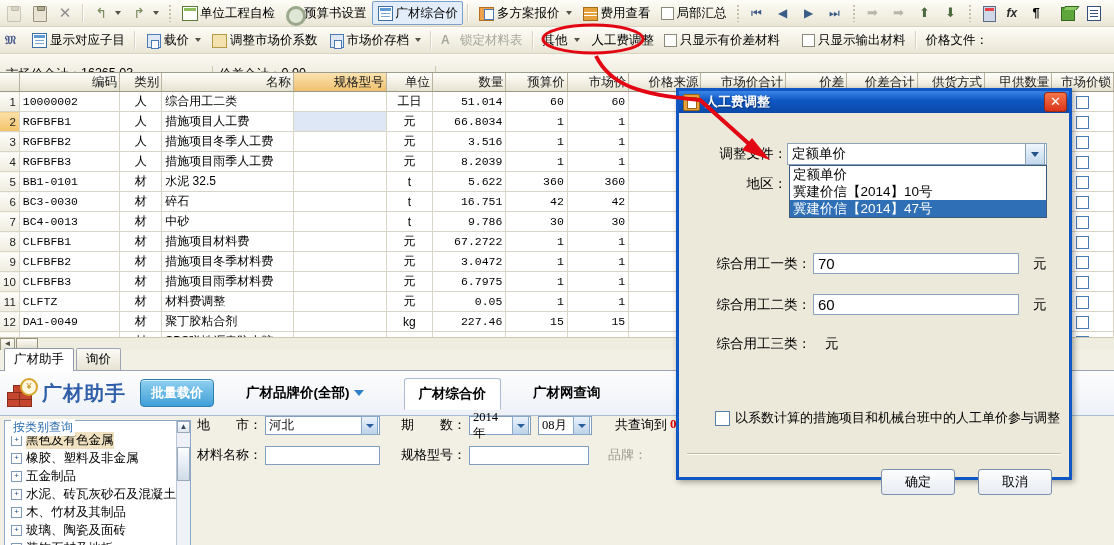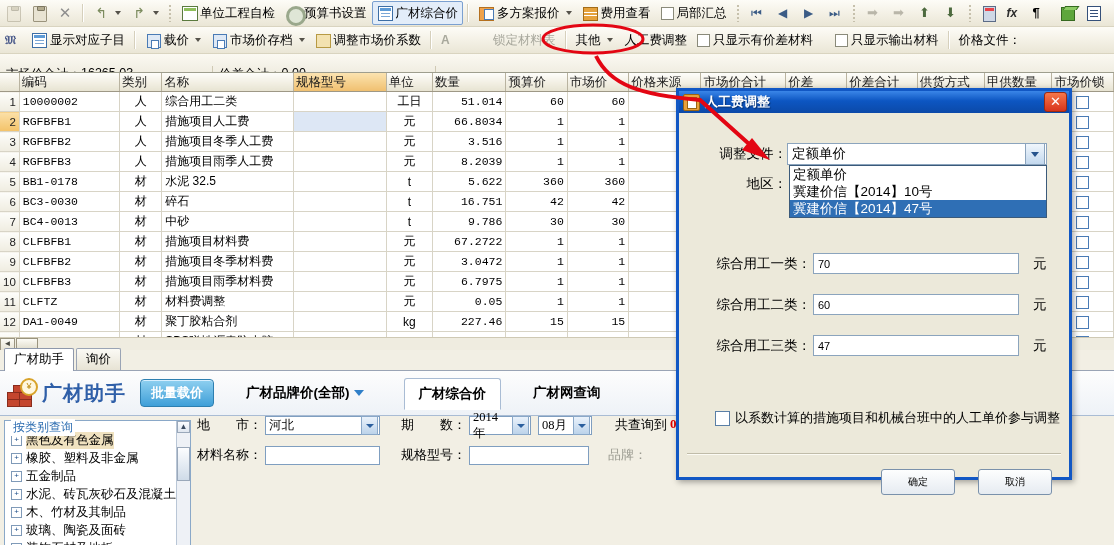--- a/index.html
+++ b/index.html
@@ -10,21 +10,21 @@
   }
   
   .toolbar{
     height:26px;display:flex;align-items:center;
     background:linear-gradient(to bottom,#fdfcf7 0%,#f4f1e6 50%,#eae6d6 100%);
     border-bottom:1px solid #d9d4c0;position:relative;
   }
   .toolbar.row2{height:26px;}
   .tb-item{display:flex;align-items:center;gap:3px;padding:1px 5px;height:22px;white-space:nowrap;cursor:default;}
   .tb-label{font-size:12.5px;line-height:14px;}
-  .tb-label.disabled{color:#a7a79c;margin-left:33px;}
+  .tb-label.disabled{color:#a7a79c;}
   .sep{width:1px;height:18px;background:#d6d0bc;margin:0 4px;border-right:1px solid #fff;}
   .dotsep{width:2px;height:18px;margin:0 5px;
     background-image:radial-gradient(#c6c0ac 40%,transparent 41%);
     background-size:2px 4px;background-repeat:repeat-y;}
   .ico{width:16px;height:16px;display:inline-block;position:relative;flex:none;}
   .caret{width:0;height:0;border-left:3.5px solid transparent;border-right:3.5px solid transparent;border-top:4px solid #55524a;margin-left:3px;}
   .boxed{border:1px solid #7ba0d0;background:#e3edf9;border-radius:2px;padding:0 4px;height:22px;}
   .chk-sq{width:11px;height:11px;border:1px solid #8a8a7a;background:#fff;display:inline-block;flex:none;}
 
   
@@ -65,21 +65,21 @@
     border-bottom:1px solid #cfc9b4;font-size:12.5px;}
   .sumcell{padding:0 6px;height:20px;display:flex;align-items:flex-start;border-right:1px solid #cfc9b4;margin-top:23px;}
 
   
   .gridwrap{position:absolute;left:0;top:72px;width:1114px;height:272px;background:#fff;
     border-top:1px solid #9e9e8e;box-sizing:border-box;overflow:hidden;}
   table.grid{border-collapse:collapse;table-layout:fixed;font-size:12px;}
   table.grid th{
     background:linear-gradient(to bottom,#fdfdfa 0%,#f2efe3 55%,#e7e3d2 100%);
     border-right:1px solid #b9b3a0;border-bottom:1px solid #9e9886;
-    height:18px;font-weight:normal;font-size:12.5px;padding:0 2px;text-align:left;color:#1a1a1a;}
+    height:18px;font-weight:normal;font-size:12.5px;padding:0 2px;text-align:right;color:#1a1a1a;}
   table.grid th.hl{background:linear-gradient(to bottom,#fbe3b0,#f0c070);}
   table.grid td{border-right:1px solid #d8d4c6;border-bottom:1px solid #d8d4c6;
     height:19px;padding:0 3px;white-space:nowrap;overflow:hidden;}
   td.rn{background:linear-gradient(to bottom,#fdfdfa,#efece0);border-right:1px solid #b9b3a0;
     text-align:right;padding-right:4px;color:#222;font-size:11.5px;}
   td.rn.sel{background:linear-gradient(to bottom,#fbe0a8,#f3c268);}
   td.num{text-align:right;font-family:"Liberation Mono","DejaVu Sans Mono",monospace;font-size:11.5px;}
   td.code{font-family:"Liberation Mono","DejaVu Sans Mono",monospace;font-size:11.5px;}
   td.ctr{text-align:center;}
   td.selcell{background:#dde7f5;}
@@ -138,32 +138,32 @@
   .dlg-ico{width:15px;height:15px;background:#e8a13c;border:1px solid #9a6512;border-radius:2px;position:relative;flex:none;}
   .dlg-ico:after{content:"";position:absolute;left:3px;top:2px;width:8px;height:10px;background:#fff;border:1px solid #9a6512;}
   .dlg-tt{font-size:13px;font-weight:bold;margin-left:5px;text-shadow:1px 1px 1px rgba(0,0,0,.4);}
   .dlg-close{margin-left:auto;width:21px;height:18px;background:linear-gradient(to bottom,#f7774a,#d8341b);
              border:1px solid #9a2a13;border-radius:3px;color:#fff;font-size:13px;font-weight:bold;
              display:flex;align-items:center;justify-content:center;line-height:14px;}
   .dlg-body{position:relative;height:100%;}
   .frow{display:flex;align-items:center;position:absolute;font-size:13.5px;}
   .flabel{text-align:right;white-space:nowrap;}
   .dinp{border:1px solid #8ba4bd;background:#fff;height:21px;box-sizing:border-box;
-        display:flex;align-items:center;padding:0 4px;font-size:11px;}
+        display:flex;align-items:center;padding:0 4px;font-size:15px;}
   .dsel{border:1px solid #8ba4bd;background:#fff;height:22px;box-sizing:border-box;display:flex;align-items:center;}
   .dsel .txt{flex:1;padding:0 4px;font-size:13.5px;}
   .dsel .ab{width:18px;height:20px;margin:0 1px;background:linear-gradient(to bottom,#f0f6fc,#c3d8ee);
             border:1px solid #8ba4bd;display:flex;align-items:center;justify-content:center;}
   .dsel .ab .cb{width:0;height:0;border-left:4px solid transparent;border-right:4px solid transparent;border-top:5px solid #26538c;}
   .droplist{position:absolute;border:1px solid #3b5a7a;background:#fff;font-size:13.5px;z-index:30;}
   .dlitem{height:17px;padding:0 3px;display:flex;align-items:center;white-space:nowrap;}
   .dlitem.sel{background:#2f6fb5;color:#fff;}
   .dlg-sep{position:absolute;left:8px;right:8px;height:1px;background:#c0bca9;border-bottom:1px solid #fcfbf4;}
   .btn{border:1px solid #7a91ab;background:linear-gradient(to bottom,#fdfefe,#e6ebf1);border-radius:3px;
-       font-size:10px;height:24px;display:flex;align-items:center;justify-content:center;}
+       font-size:13px;height:24px;display:flex;align-items:center;justify-content:center;}
   .chkwrap{display:flex;align-items:center;gap:5px;font-size:13px;}
   .chkbox{width:13px;height:13px;border:1px solid #5a7fa6;background:#fff;flex:none;}
 
   
   .annot{position:absolute;left:0;top:0;width:1114px;height:545px;pointer-events:none;z-index:60;}
 </style>
 </head>
 <body>
 
 <div class="toolbar">
@@ -290,30 +290,30 @@
   <div class="sep"></div>
   <div class="tb-item">
     <span class="ico">
         <span class="ico-disk" style="position:absolute"></span>
       </span>
     <span class="tb-label">载价</span>
     <span class="caret"></span>
   </div>
   <div class="tb-item">
     <span class="ico">
+        <span class="ico-pct" style="position:absolute"></span>
+      </span>
+    <span class="tb-label">调整市场价系数</span>
+  </div>
+  <div class="tb-item">
+    <span class="ico">
         <span class="ico-disk" style="position:absolute"></span>
       </span>
     <span class="tb-label">市场价存档</span>
     <span class="caret"></span>
-  </div>
-  <div class="tb-item">
-    <span class="ico">
-        <span class="ico-pct" style="position:absolute"></span>
-      </span>
-    <span class="tb-label">调整市场价系数</span>
   </div>
   <div class="sep"></div>
   <div class="tb-item">
     <span class="ico ico-lockA">A</span>
     <span class="tb-label disabled">锁定材料表</span>
   </div>
   <div class="sep"></div>
   <div class="tb-item">
     <span class="tb-label">其他</span>
     <span class="caret"></span>
@@ -455,21 +455,21 @@
           <td class=""></td>
           <td class=""></td>
           <td class=""></td>
           <td class=""></td>
           <td class=""></td>
           <td class=""></td>
           <td class="cbcell"><span class="cbx"></span></td>
         </tr>
         <tr>
           <td class="rn">5</td>
-          <td class="code">BB1-0178</td>
+          <td class="code">BB1-0101</td>
           <td class="ctr">材</td>
           <td class="">水泥 32.5</td>
           <td class=""></td>
           <td class="ctr">t</td>
           <td class="num">5.622</td>
           <td class="num">360</td>
           <td class="num">360</td>
           <td class=""></td>
           <td class=""></td>
           <td class=""></td>
@@ -786,23 +786,20 @@
     <div class="frow" style="left:12px;top:181px;width:376px">
       <span class="flabel" style="width:120px">综合用工二类：</span>
       <div class="dinp" style="width:206px;margin-left:2px">
           <span>60</span>
         </div>
       <span style="margin-left:14px">元</span>
     </div>
 
     <div class="frow" style="left:12px;top:222px;width:376px">
       <span class="flabel" style="width:120px">综合用工三类：</span>
-      <div class="dinp" style="width:206px;margin-left:2px">
-          <span>47</span>
-        </div>
       <span style="margin-left:14px">元</span>
     </div>
 
     <div class="frow chkwrap" style="left:36px;top:296px">
       <span class="chkbox"></span>
       <span>以系数计算的措施项目和机械台班中的人工单价参与调整</span>
     </div>
 
     <div class="dlg-sep" style="top:340px"></div>
 

